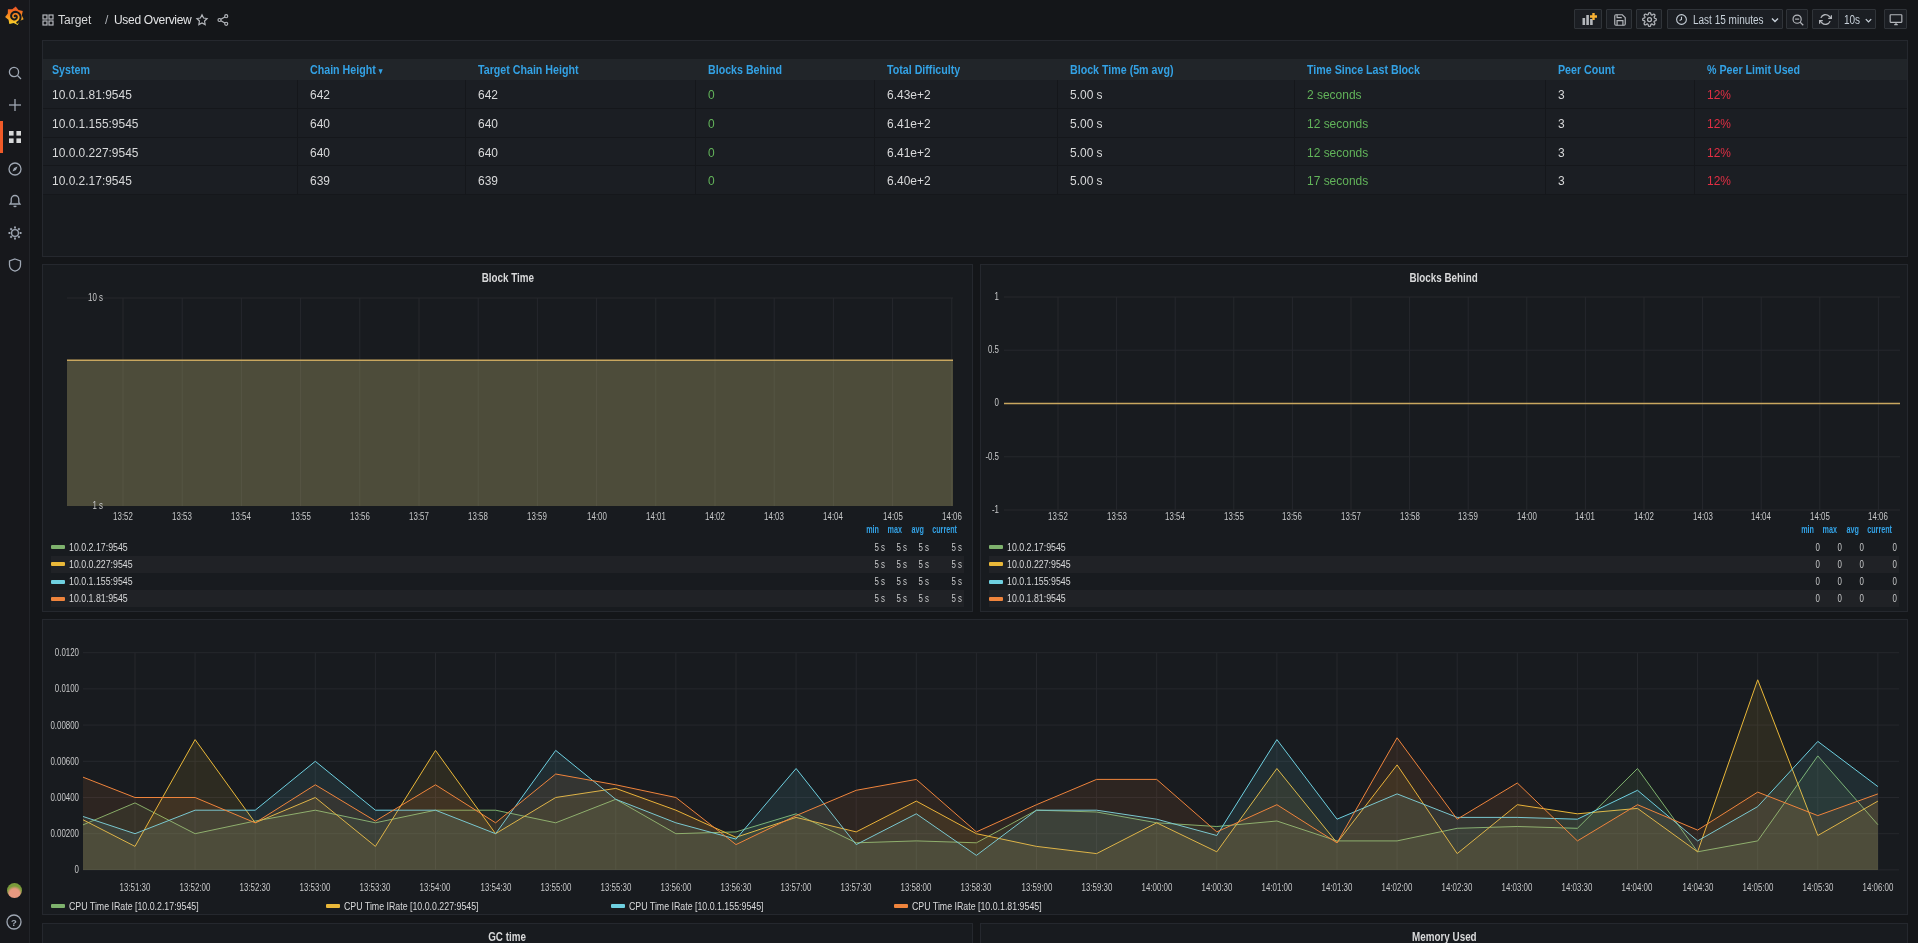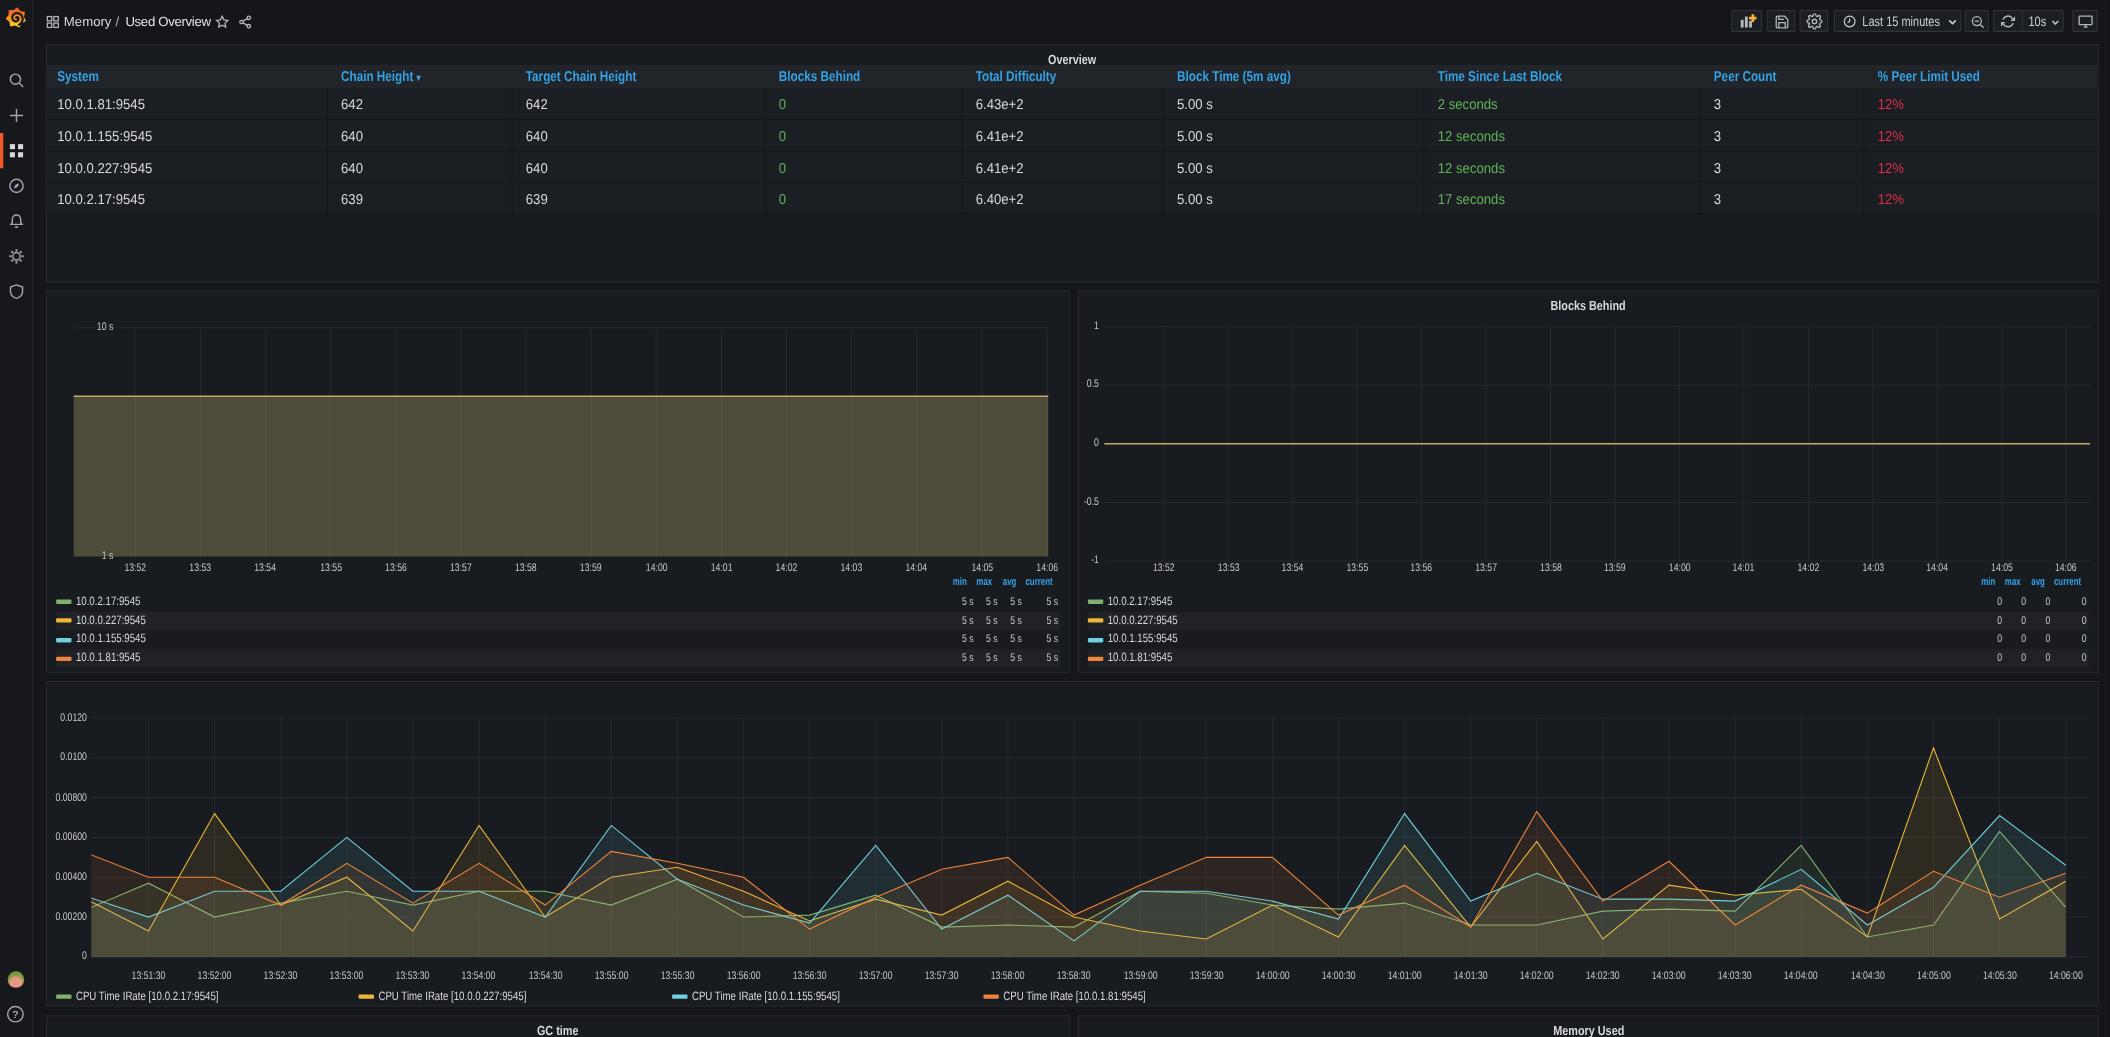--- a/index.html
+++ b/index.html
@@ -65,21 +65,21 @@
         <circle cx="9" cy="9" r="7" fill="none" stroke="#9fa7b3" stroke-width="1.3"></circle>
         <text x="9" y="12.6" text-anchor="middle" font-size="9.5" font-weight="bold" fill="#9fa7b3" font-family="Liberation Sans">?</text>
       </svg>
 </div>
 <svg width="12" height="12" style="left:42px;top:14px;" viewBox="0 0 12 12" fill="none" stroke="#b4b7bc" stroke-width="1.2">
 <rect x="1" y="1" width="4" height="4"></rect>
       <rect x="7" y="1" width="4" height="4"></rect>
       <rect x="1" y="7" width="4" height="4"></rect>
       <rect x="7" y="7" width="4" height="4"></rect>
     </svg>
-<div class="abs" style="left:58px;top:13px;font-size:12px;color:#d8d9da;">Memory</div>
+<div class="abs" style="left:58px;top:13px;font-size:12px;color:#d8d9da;">Target</div>
 <div class="abs" style="left:105px;top:13px;font-size:12px;color:#aeb2b7;">/</div>
 <div class="abs" style="left:114px;top:13px;font-size:12px;letter-spacing:-0.3px;color:#e3e4e6;">Used Overview</div>
 <svg width="14" height="14" style="left:195px;top:13px;" viewBox="0 0 24 24" fill="none" stroke="#b4b7bc" stroke-width="2">
       <path d="M12 3l2.7 5.6 6.1.9-4.4 4.3 1 6.1L12 17l-5.4 2.9 1-6.1L3.2 9.5l6.1-.9z"></path>
     </svg>
 <svg width="14" height="14" style="left:216px;top:13px;" viewBox="0 0 24 24" fill="none" stroke="#b4b7bc" stroke-width="2">
       <circle cx="6" cy="12" r="2.6"></circle>
       <circle cx="17.5" cy="5.5" r="2.6"></circle>
       <circle cx="17.5" cy="18.5" r="2.6"></circle>
       <line x1="8.3" y1="10.7" x2="15.3" y2="6.8"></line>
@@ -134,21 +134,20 @@
         <path d="M2 3.5l3 3 3-3"></path>
       </svg>
 </div>
 <div class="abs" style="left:1884px;top:9px;width:23px;height:20px;background:#1b1e23;border:1px solid #303439;border-radius:1px;">
       <svg width="14" height="14" style="left:4px;top:3px;" viewBox="0 0 24 24" fill="none" stroke="#b4b7bc" stroke-width="2">
         <rect x="2" y="3" width="20" height="13" rx="1"></rect>
         <path d="M9 20h6M12 16v4"></path>
       </svg>
     </div>
 <div class="panel" style="left:42px;top:40px;width:1866px;height:217px;">
-<div class="ptitle"><span>Overview</span></div>
 <div class="abs" style="left:0;top:18px;width:1864px;height:21px;background:#212529;"></div>
 <div class="abs" style="left:9px;top:21px;font-size:13px;font-weight:bold;color:#33a2e5;transform:scaleX(.82);transform-origin:0 50%;">System</div>
 <div class="abs" style="left:267px;top:21px;font-size:13px;font-weight:bold;color:#33a2e5;transform:scaleX(.82);transform-origin:0 50%;">Chain Height <span style="font-size:9px;">▾</span></div>
 <div class="abs" style="left:435px;top:21px;font-size:13px;font-weight:bold;color:#33a2e5;transform:scaleX(.82);transform-origin:0 50%;">Target Chain Height</div>
 <div class="abs" style="left:665px;top:21px;font-size:13px;font-weight:bold;color:#33a2e5;transform:scaleX(.82);transform-origin:0 50%;">Blocks Behind</div>
 <div class="abs" style="left:844px;top:21px;font-size:13px;font-weight:bold;color:#33a2e5;transform:scaleX(.82);transform-origin:0 50%;">Total Difficulty</div>
 <div class="abs" style="left:1027px;top:21px;font-size:13px;font-weight:bold;color:#33a2e5;transform:scaleX(.82);transform-origin:0 50%;">Block Time (5m avg)</div>
 <div class="abs" style="left:1264px;top:21px;font-size:13px;font-weight:bold;color:#33a2e5;transform:scaleX(.82);transform-origin:0 50%;">Time Since Last Block</div>
 <div class="abs" style="left:1515px;top:21px;font-size:13px;font-weight:bold;color:#33a2e5;transform:scaleX(.82);transform-origin:0 50%;">Peer Count</div>
 <div class="abs" style="left:1664px;top:21px;font-size:13px;font-weight:bold;color:#33a2e5;transform:scaleX(.82);transform-origin:0 50%;">% Peer Limit Used</div>
@@ -195,20 +194,21 @@
 <div class="abs" style="left:267px;top:132.4px;font-size:13px;color:#d8d9da;transform:scaleX(.92);transform-origin:0 50%;">639</div>
 <div class="abs" style="left:435px;top:132.4px;font-size:13px;color:#d8d9da;transform:scaleX(.92);transform-origin:0 50%;">639</div>
 <div class="abs" style="left:665px;top:132.4px;font-size:13px;color:#62b35a;transform:scaleX(.92);transform-origin:0 50%;">0</div>
 <div class="abs" style="left:844px;top:132.4px;font-size:13px;color:#d8d9da;transform:scaleX(.92);transform-origin:0 50%;">6.40e+2</div>
 <div class="abs" style="left:1027px;top:132.4px;font-size:13px;color:#d8d9da;transform:scaleX(.92);transform-origin:0 50%;">5.00 s</div>
 <div class="abs" style="left:1264px;top:132.4px;font-size:13px;color:#62b35a;transform:scaleX(.92);transform-origin:0 50%;">17 seconds</div>
 <div class="abs" style="left:1515px;top:132.4px;font-size:13px;color:#d8d9da;transform:scaleX(.92);transform-origin:0 50%;">3</div>
 <div class="abs" style="left:1664px;top:132.4px;font-size:13px;color:#e02f44;transform:scaleX(.92);transform-origin:0 50%;">12%</div>
 </div>
 <div class="panel" style="left:42px;top:264px;width:931px;height:348px;">
+<div class="ptitle"><span>Block Time</span></div>
 <svg width="929" height="260" style="left:0;top:0;">
         <line x1="80.0" y1="33" x2="80.0" y2="241" stroke="#26282d" stroke-width="1"></line>
         <line x1="139.2" y1="33" x2="139.2" y2="241" stroke="#26282d" stroke-width="1"></line>
         <line x1="198.4" y1="33" x2="198.4" y2="241" stroke="#26282d" stroke-width="1"></line>
         <line x1="257.6" y1="33" x2="257.6" y2="241" stroke="#26282d" stroke-width="1"></line>
         <line x1="316.8" y1="33" x2="316.8" y2="241" stroke="#26282d" stroke-width="1"></line>
         <line x1="376.0" y1="33" x2="376.0" y2="241" stroke="#26282d" stroke-width="1"></line>
         <line x1="435.2" y1="33" x2="435.2" y2="241" stroke="#26282d" stroke-width="1"></line>
         <line x1="494.4" y1="33" x2="494.4" y2="241" stroke="#26282d" stroke-width="1"></line>
         <line x1="553.6" y1="33" x2="553.6" y2="241" stroke="#26282d" stroke-width="1"></line>

